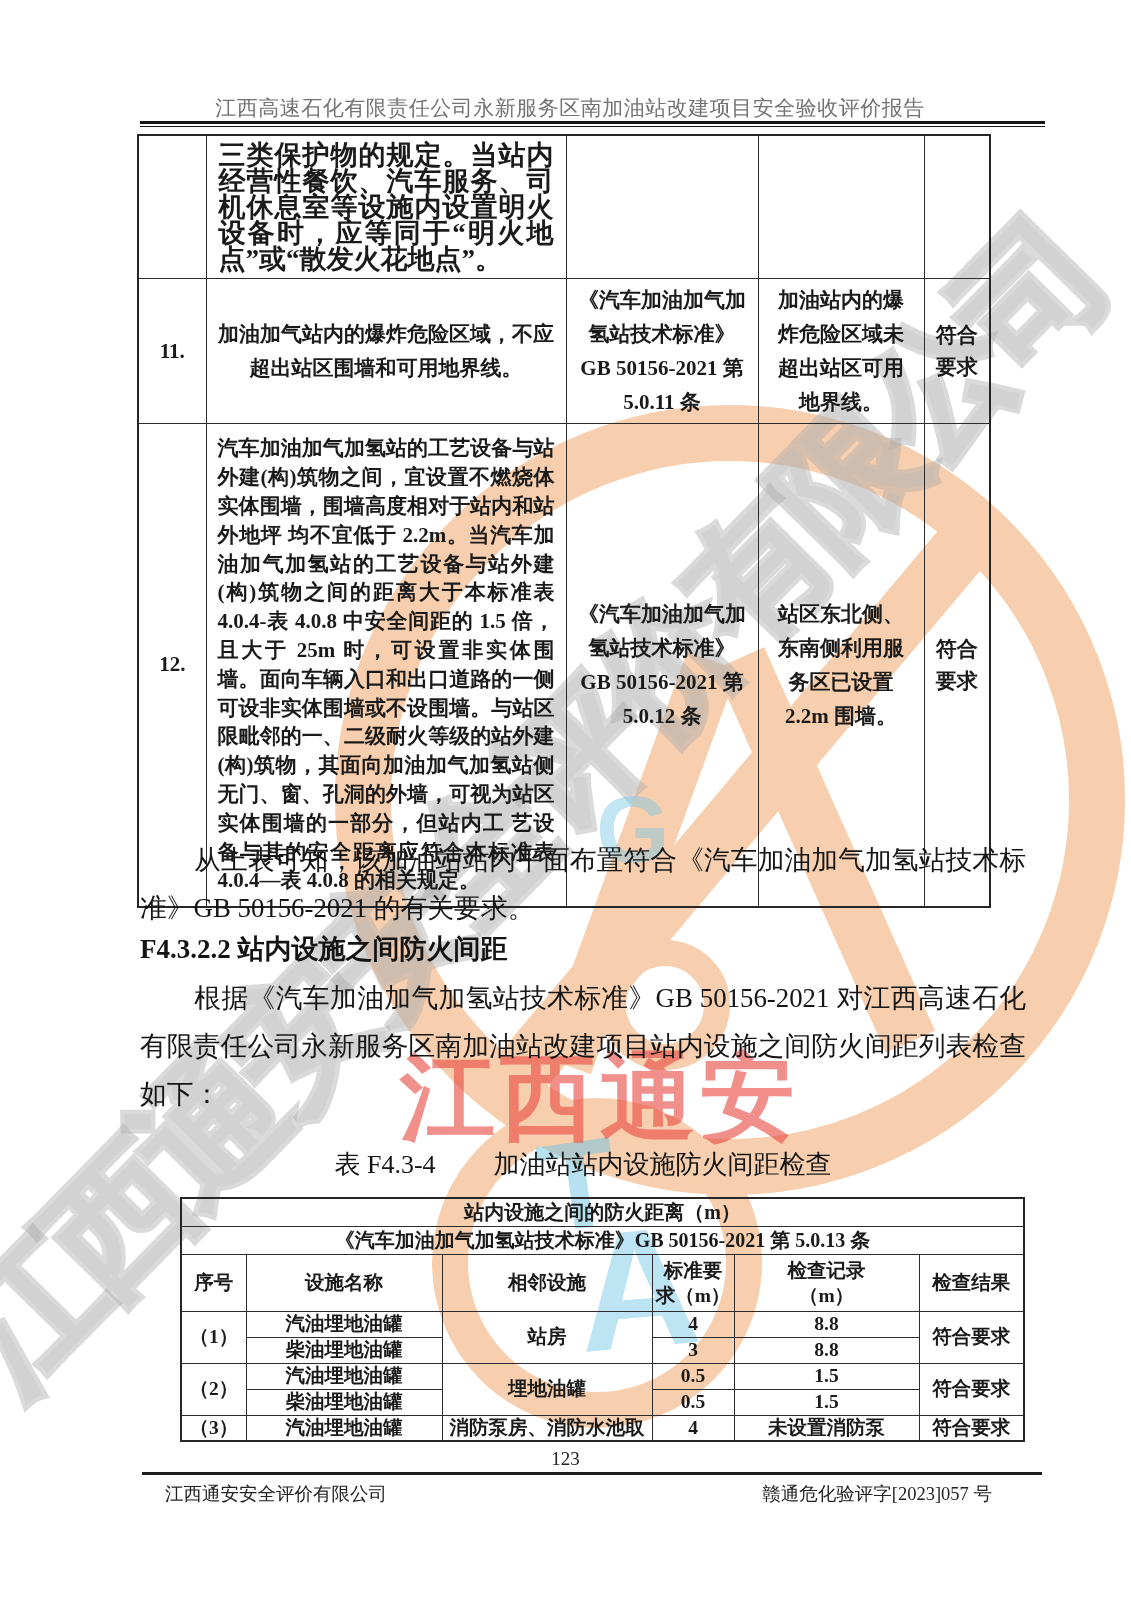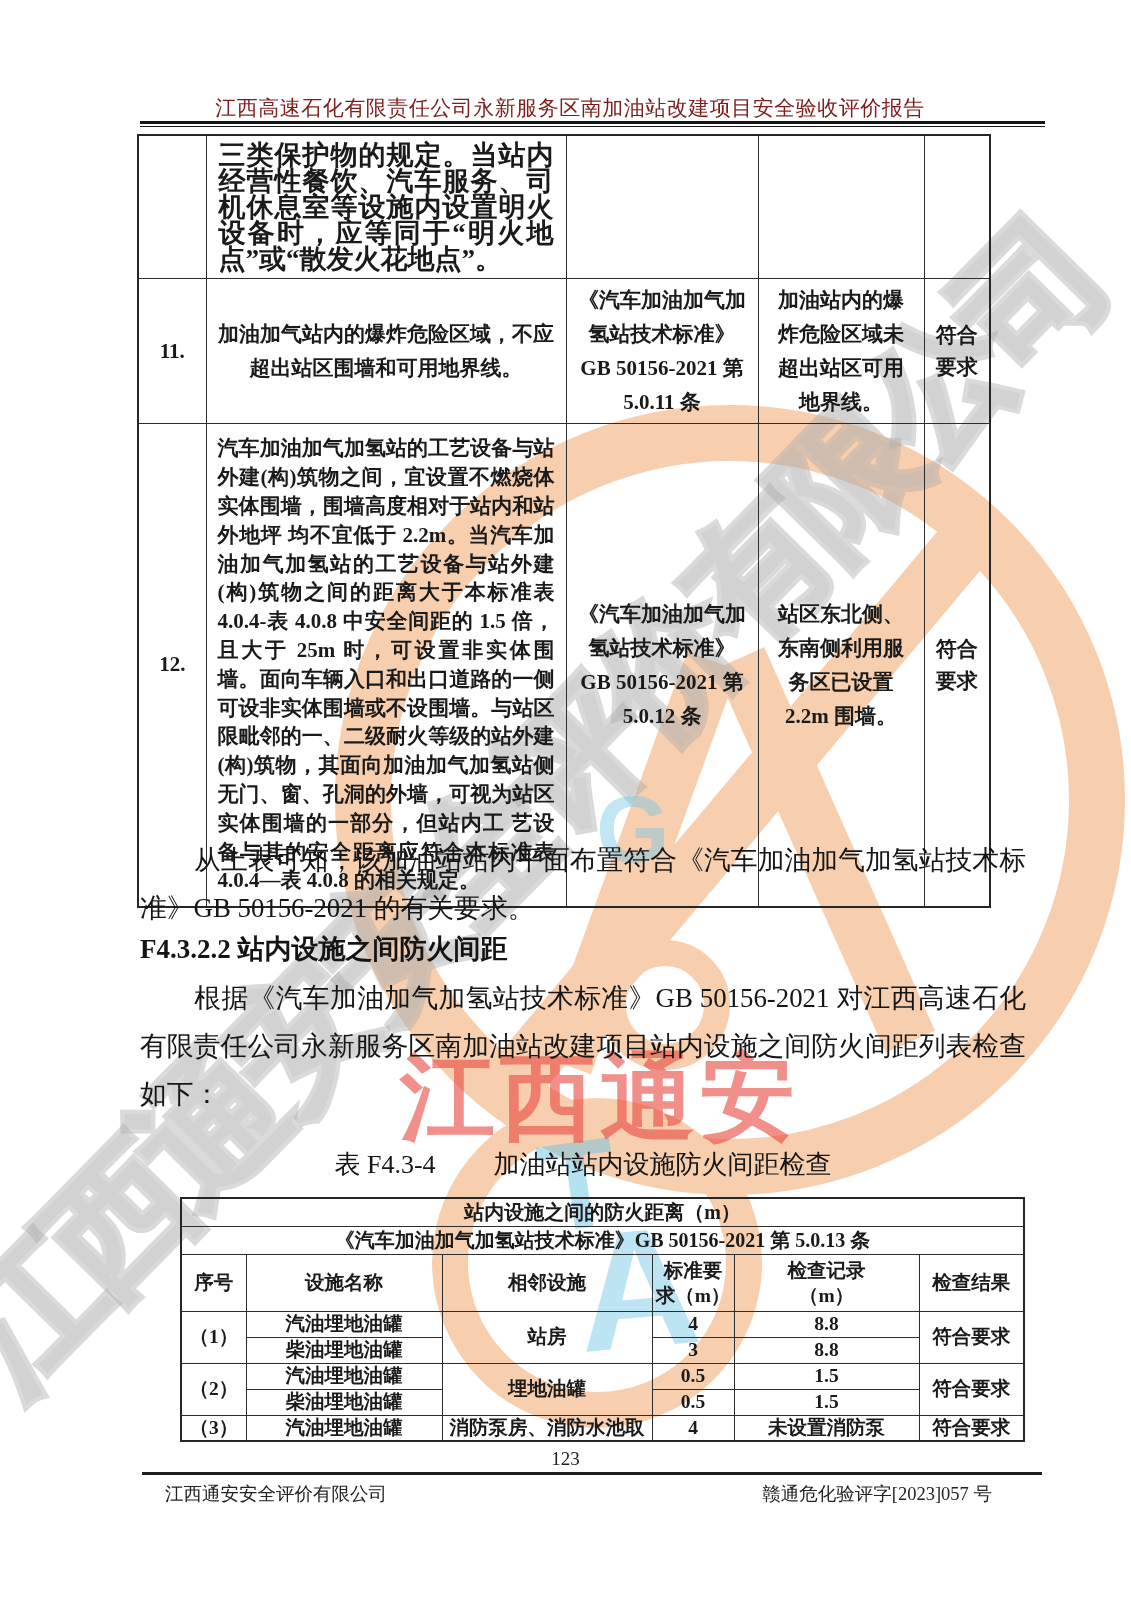--- a/index.html
+++ b/index.html
@@ -59,21 +59,21 @@
   }
   .wm-cyan-g{left:596px;top:782px;font-size:95px;color:rgba(110,196,228,0.42);}
   .wm-cyan-t{left:540px;top:1122px;font-size:125px;transform:rotate(-8deg);}
   .wm-cyan-a{left:577px;top:1205px;font-size:168px;color:rgba(108,196,228,0.46);transform:rotate(-5deg);}
 
   
   .content{position:absolute;inset:0;z-index:2;}
 
   .header-title{
     position:absolute;left:120px;top:94px;width:900px;
-    text-align:center;font-size:21px;letter-spacing:0.5px;color:#7f1d1d;
+    text-align:center;font-size:21px;letter-spacing:0.5px;color:#737373;
   }
   .header-rule{
     position:absolute;left:140px;top:121px;width:905px;height:2px;
     border-top:3px solid #161616;border-bottom:1px solid #161616;
   }
 
   table{border-collapse:collapse;table-layout:fixed;background:transparent;}
   td,th{border:1px solid #2c2c2c;background:transparent;font-weight:bold;
         overflow:hidden;box-sizing:border-box;}
 

